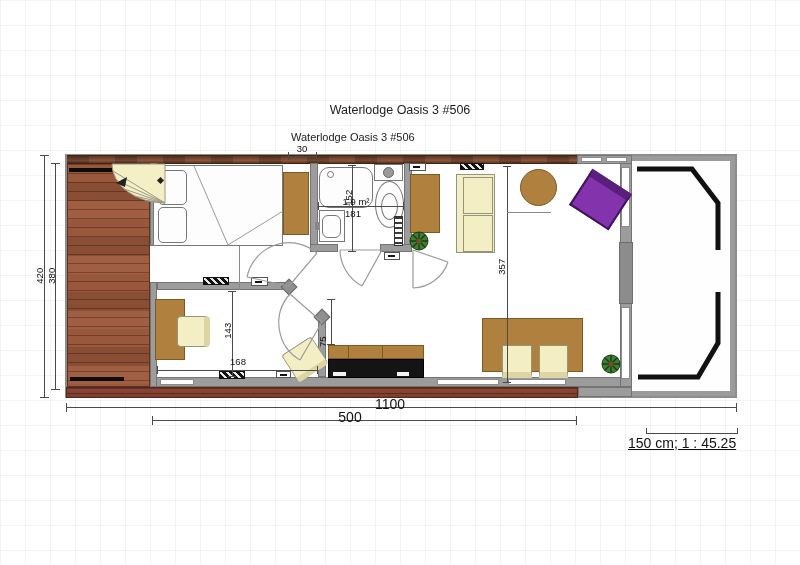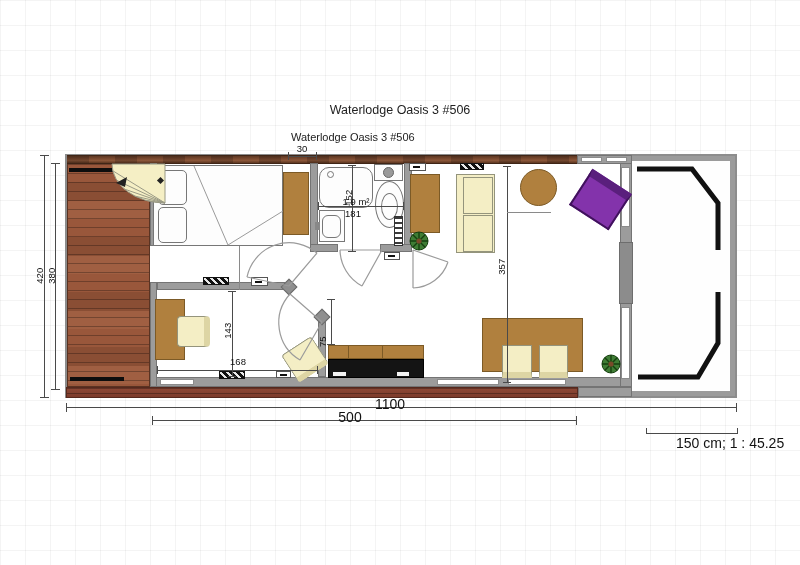--- a/index.html
+++ b/index.html
@@ -220,21 +220,21 @@
   <div class="abs dl" style="left:157px;top:370px;width:161px;height:1px;"></div>
   <div class="abs dl" style="left:157px;top:366px;width:1px;height:8px;"></div>
   <div class="abs dl" style="left:317px;top:366px;width:1px;height:8px;"></div>
   <div class="abs dl" style="left:331px;top:299px;width:1px;height:46px;"></div>
   <div class="abs dl" style="left:327px;top:299px;width:8px;height:1px;"></div>
   <div class="abs dl" style="left:327px;top:344px;width:8px;height:1px;"></div>
 
   <div class="abs dl" style="left:646px;top:433px;width:92px;height:1px;"></div>
   <div class="abs dl" style="left:646px;top:428px;width:1px;height:6px;"></div>
   <div class="abs dl" style="left:737px;top:428px;width:1px;height:6px;"></div>
-  <div class="abs dimtext dimbig" style="left:676px;top:436px;width:96px;">150 cm; 1 : 45.25</div>
+  <div class="abs dimtext dimbig" style="left:628px;top:436px;width:96px;text-decoration:underline;">150 cm; 1 : 45.25</div>
 
   <div class="abs dimtext" style="left:290px;top:144px;width:24px;">30</div>
   <div class="abs dimtext vtext" style="left:25px;top:271px;width:30px;">420</div>
   <div class="abs dimtext vtext" style="left:37px;top:271px;width:30px;">380</div>
   <div class="abs dimtext vtext" style="left:334px;top:193px;width:30px;">152</div>
   <div class="abs dimtext" style="left:336px;top:197px;width:40px;">1,9 m²</div>
   <div class="abs dimtext" style="left:338px;top:209px;width:30px;">181</div>
   <div class="abs dimtext vtext" style="left:487px;top:262px;width:30px;">357</div>
   <div class="abs dimtext vtext" style="left:213px;top:326px;width:30px;">143</div>
   <div class="abs dimtext" style="left:222px;top:357px;width:32px;">168</div>

